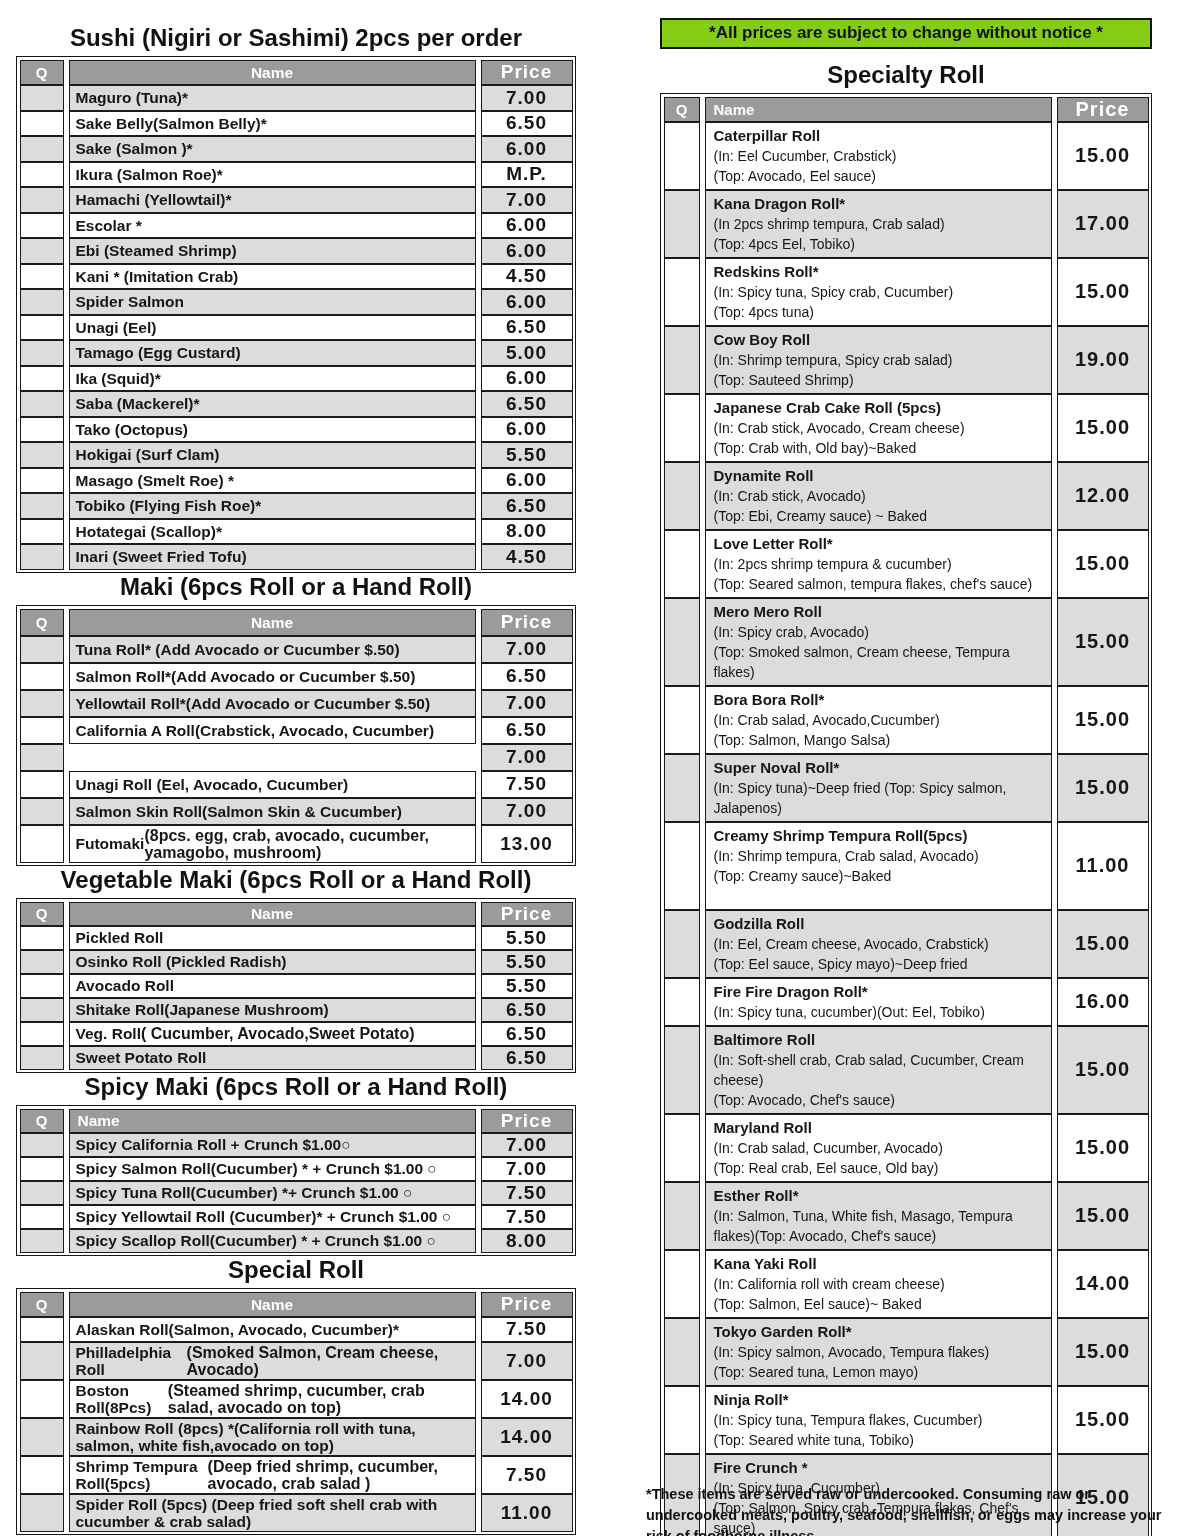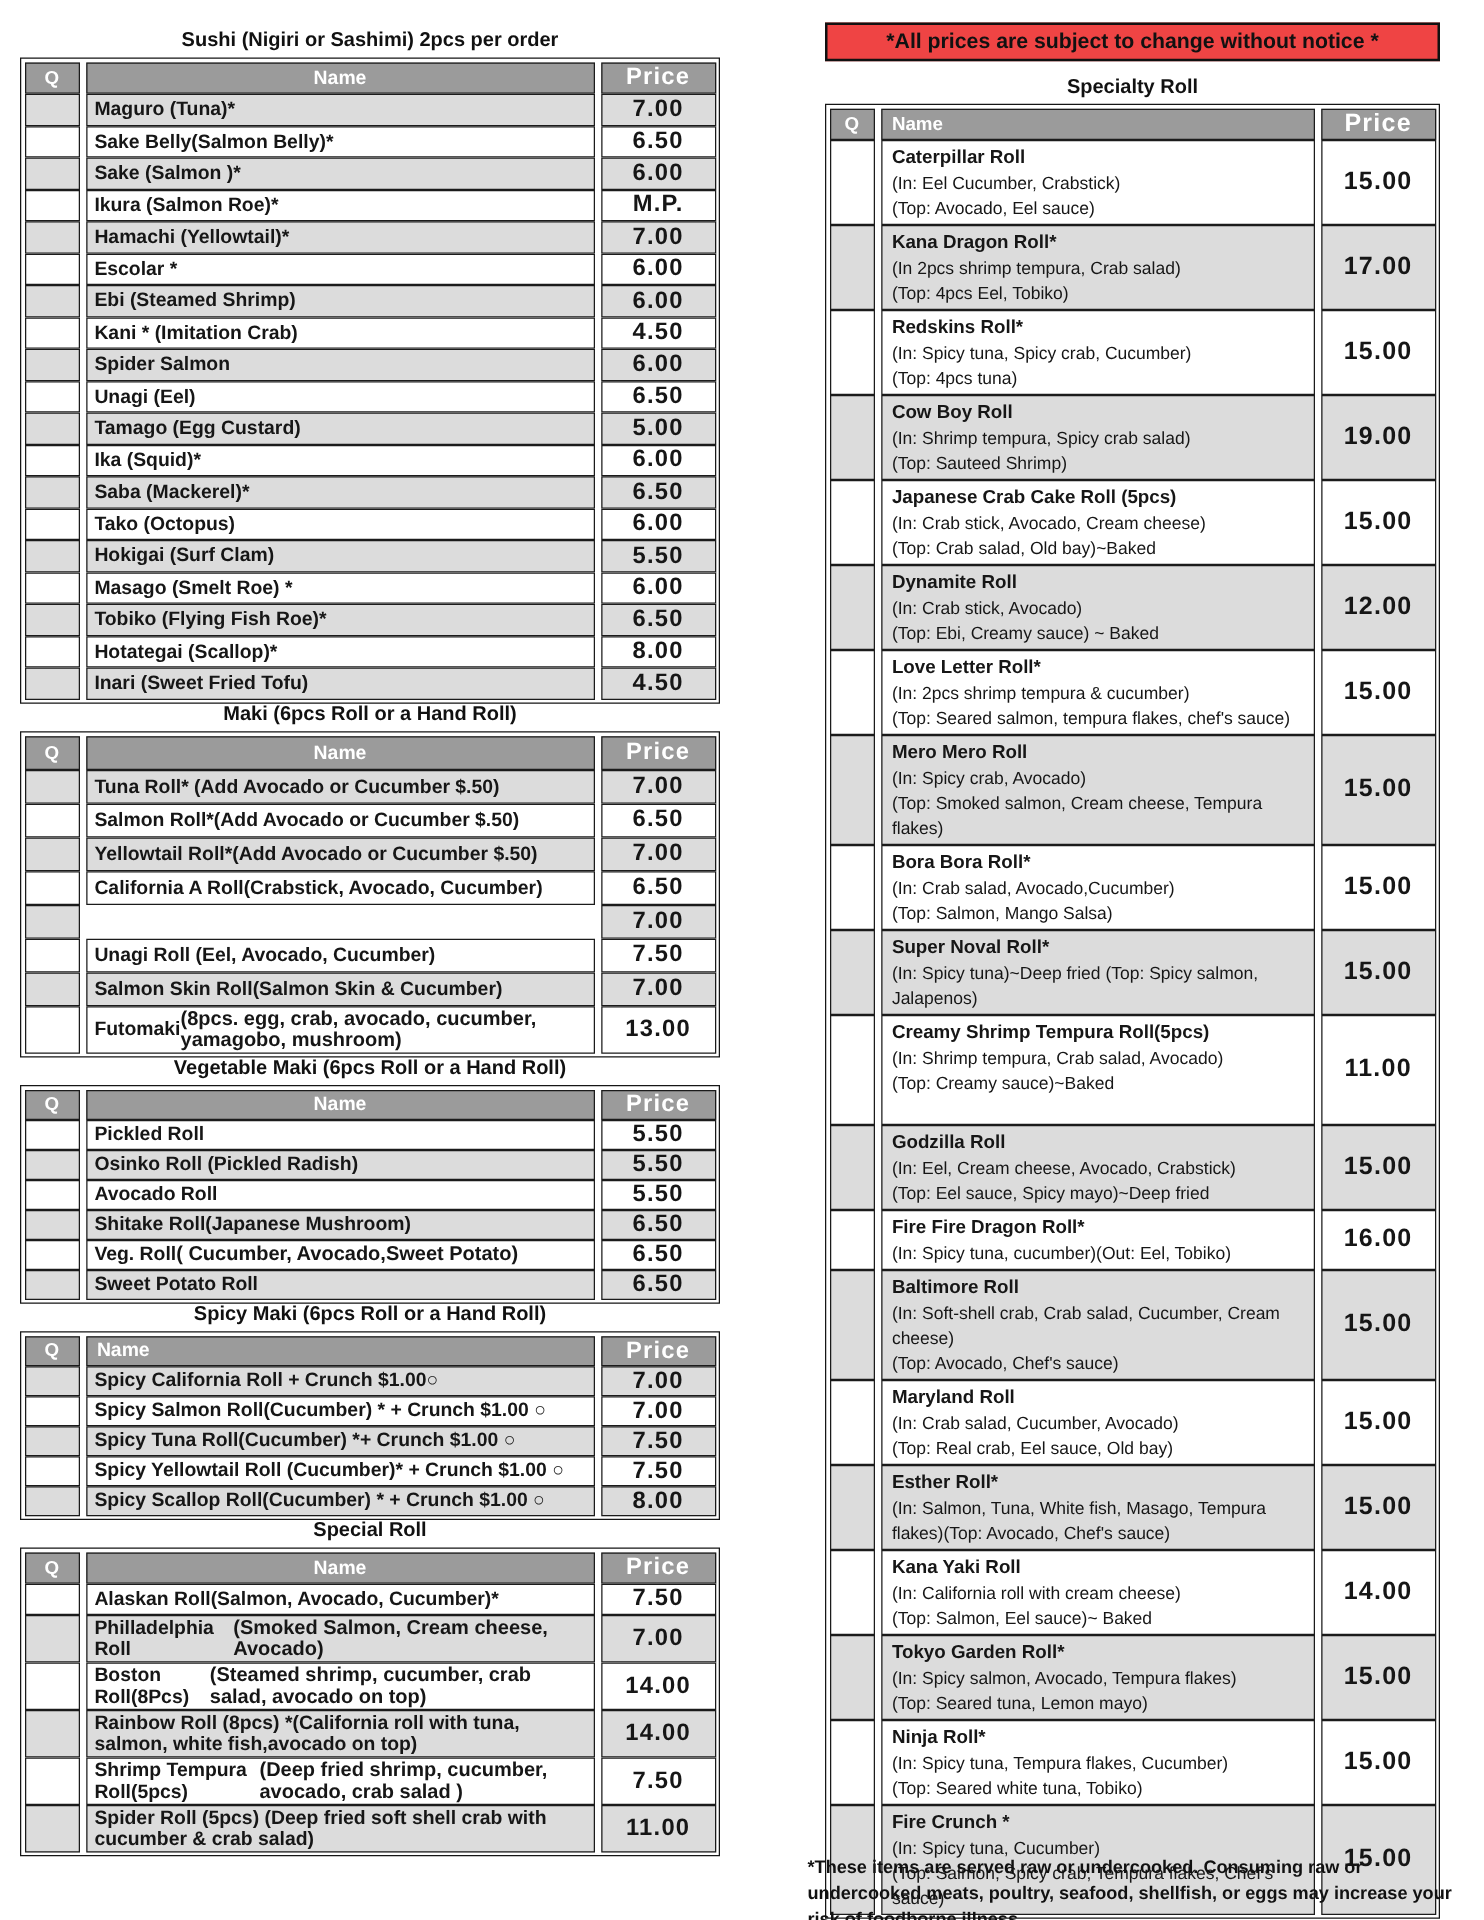--- a/index.html
+++ b/index.html
@@ -4,21 +4,21 @@
 <style>
   html,body{margin:0;padding:0;}
   body{
     width:1187px;height:1536px;background:#ffffff;position:relative;
     font-family:"Liberation Sans","DejaVu Sans",sans-serif;color:#161616;
     overflow:hidden;
   }
   .col-left{position:absolute;left:16px;top:24px;width:560px;}
   .col-right{position:absolute;left:660px;top:18px;width:492px;}
 
-  .sec-title{font-size:16px;font-weight:bold;text-align:center;margin:0 0 4px 0;color:#111;}
+  .sec-title{font-size:24px;font-weight:bold;text-align:center;margin:0 0 4px 0;color:#111;}
   [data-section-host]+[data-section-host] .sec-title{}
 
   .tblwrap{border:1.6px solid #151515;padding:2.5px;background:#fff;}
   .tbl{display:grid;}
   .col-left .tbl{grid-template-columns:44px 5px 1fr 5px 92px;}
   .col-right .tbl{grid-template-columns:36px 5px 1fr 5px 92px;}
   .c{border:1.4px solid #1b1b1b;display:flex;align-items:center;background:#fff;box-sizing:border-box;}
   .cq{grid-column:1;justify-content:center;}
   .cn{grid-column:3;justify-content:flex-start;padding:1px 6px;}
   .cp{grid-column:5;justify-content:center;font-weight:bold;letter-spacing:1px;}
@@ -36,21 +36,21 @@
   .host-special .c{min-height:25px;}
 
   .col-right .cn{display:block;padding:3px 8px;}
   .col-right .cn.multi{display:block;}
   .col-right .rname{font-size:15px;font-weight:bold;line-height:20px;display:block;}
   .col-right .rline{font-size:14px;font-weight:normal;line-height:20px;min-height:20px;display:block;}
   .col-right .cp{font-size:20px;}
 
   .banner{
     border:2.6px solid #111;padding:3px 6px 4px;text-align:center;
-    font-size:17px;font-weight:bold;margin-bottom:12px;background:#ef4444;color:#111;
+    font-size:17px;font-weight:bold;margin-bottom:12px;background:#84cc16;color:#111;
   }
   .footer{
     position:absolute;left:646px;top:1484px;width:518px;
     font-size:14.5px;font-weight:bold;line-height:21px;color:#111;
   }
 </style>
 </head>
 <body>
 
 <div class="col-left">
@@ -362,21 +362,21 @@
           <div class="c cn shade multi">
             <div class="rname">Cow Boy Roll</div>
             <div class="rline">(In: Shrimp tempura, Spicy crab salad)</div>
             <div class="rline">(Top: Sauteed Shrimp)</div>
           </div>
           <div class="c cp shade">19.00</div>
           <div class="c cq"></div>
           <div class="c cn multi">
             <div class="rname">Japanese Crab Cake Roll (5pcs)</div>
             <div class="rline">(In: Crab stick, Avocado, Cream cheese)</div>
-            <div class="rline">(Top: Crab salad, Old bay)~Baked</div>
+            <div class="rline">(Top: Crab with, Old bay)~Baked</div>
           </div>
           <div class="c cp">15.00</div>
           <div class="c cq shade"></div>
           <div class="c cn shade multi">
             <div class="rname">Dynamite Roll</div>
             <div class="rline">(In: Crab stick, Avocado)</div>
             <div class="rline">(Top: Ebi, Creamy sauce) ~ Baked</div>
           </div>
           <div class="c cp shade">12.00</div>
           <div class="c cq"></div>

